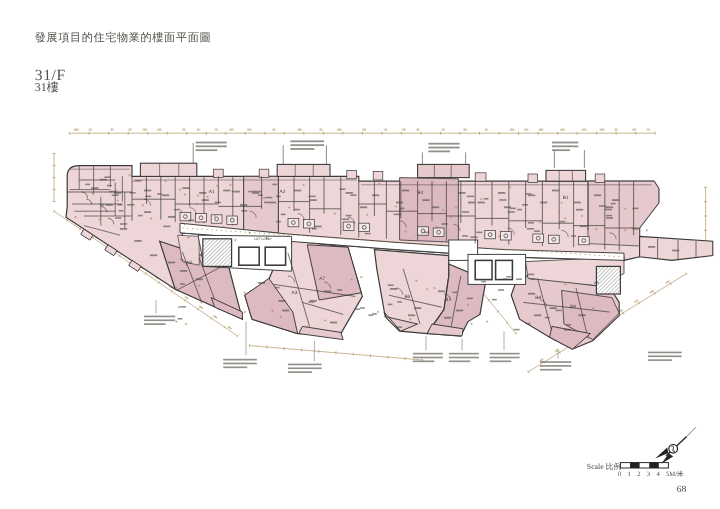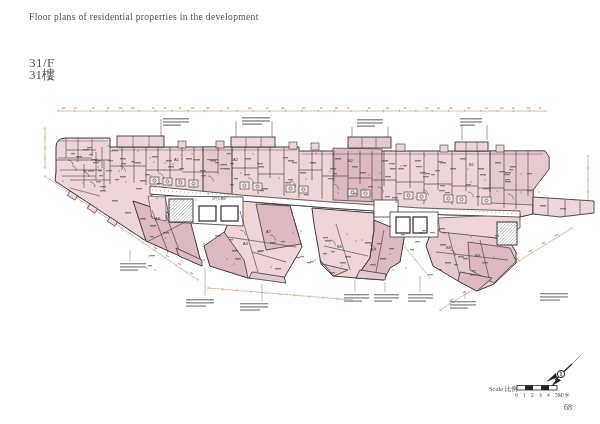--- a/index.html
+++ b/index.html
@@ -1,29 +1,29 @@
 <!DOCTYPE html>
 <html><head>
 <meta charset="utf-8">
 <style>
   html,body{margin:0;padding:0;background:#ffffff;}
   #page{position:relative;width:600px;height:424px;background:#ffffff;overflow:hidden;
         font-family:"Liberation Serif", serif;}
   .en{position:absolute;left:29px;top:11px;font-size:9.6px;color:#55504b;letter-spacing:0.3px;}
   .cn{position:absolute;left:29px;top:25px;font-size:9.3px;color:#55504b;letter-spacing:0.5px;}
   .fl{position:absolute;left:29px;top:55px;font-size:13px;color:#55504b;letter-spacing:0.5px;text-align:center;}
-  .fl2{position:absolute;left:29px;top:66px;font-size:13px;color:#55504b;}
+  .fl2{position:absolute;left:29px;top:66px;font-size:10px;color:#55504b;}
   .pg{position:absolute;left:564px;top:403px;font-size:8px;color:#4a4a4a;}
 </style>
 </head>
 <body>
 <div id="page">
 
-  <div class="en">Floor plans of residential properties in the development</div>
-
+
+  <div class="cn">發展項目的住宅物業的樓面平面圖</div>
 
   <div class="fl">31/F</div>
 
   <div class="fl2">31樓</div>
 
   <div class="pg">68</div>
 <svg width="600" height="424" viewBox="0 0 600 424" style="position:absolute;left:0;top:0">
 <defs>
   <pattern id="hatch" width="2.3" height="2.3" patternUnits="userSpaceOnUse" patternTransform="rotate(45)">
     <rect width="2.3" height="2.3" fill="#ffffff"></rect>

